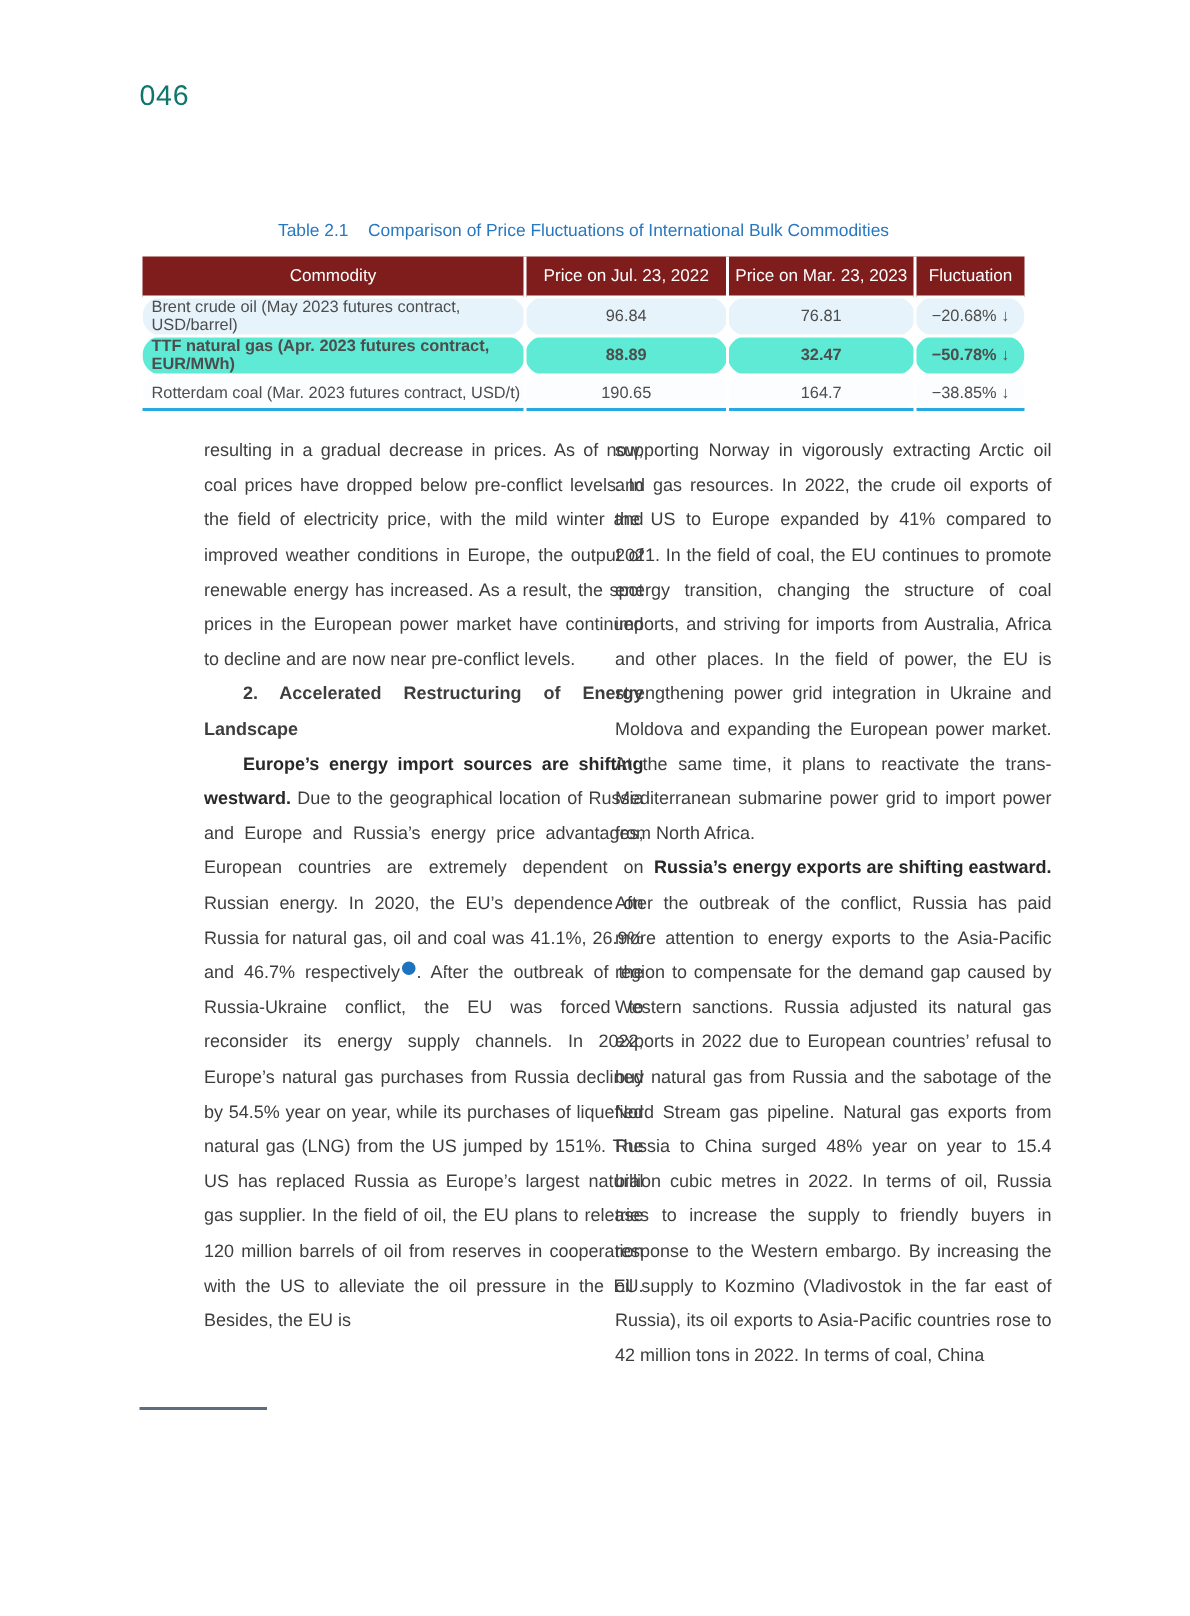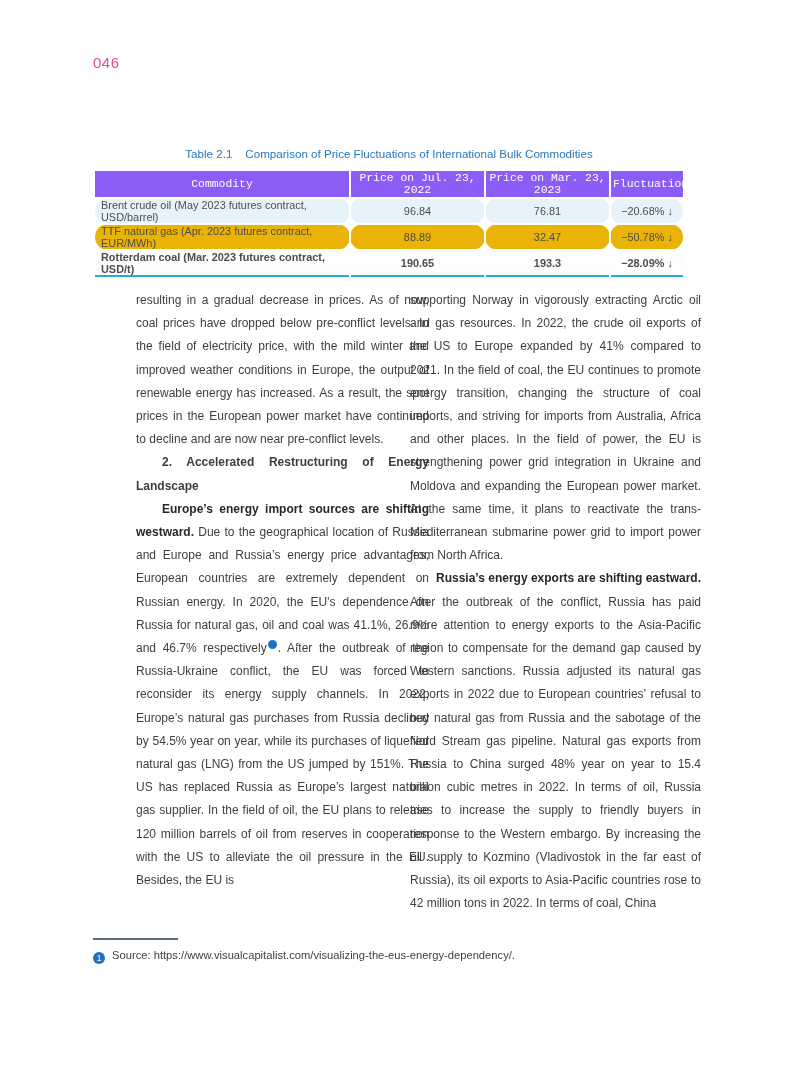--- a/index.html
+++ b/index.html
@@ -7,59 +7,58 @@
     position:relative;
     width:793px; height:1077px;
     background:#ffffff;
     font-family:"Liberation Sans", sans-serif;
     overflow:hidden;
   }
 
   
   .page-number {
     position:absolute; left:93px; top:54px;
-    font-size:15px; letter-spacing:.5px;
-    color:#ec4899;
+    font-size:19px; letter-spacing:.5px;
+    color:#0f766e;
   }
 
   
   .table-caption {
     position:absolute; left:95px; top:147px; width:588px;
     text-align:center; font-size:11.6px; color:#2878c0;
     white-space:nowrap;
   }
   .table-caption .cap-label { margin-right:13px;margin-top:48px; }
 
   
   .commodities-table {
     position:absolute; left:95px; top:171px; width:588px;
     border-collapse:collapse; table-layout:fixed;
     border-bottom:2px solid #29a9e1;
   }
   .commodities-table th {
-    background:#8b5cf6; color:#ffffff;
+    background:#7f1d1d; color:#ffffff;
     font-weight:normal; font-size:11.4px;
     height:26px; padding:0 2px;
     border-left:2px solid #ffffff;
-    font-family:Liberation Mono, monospace;
   }
   .commodities-table th:first-child { border-left:none; }
   .commodities-table td {
     font-size:10.9px; color:#4d4d4d;
     height:21px; padding:0;
     text-align:center;
     border-top:2px solid #ffffff;
     border-left:2px solid #ffffff;
     border-radius:13px;
   }
   .commodities-table td:first-child { border-left:none; }
   .commodities-table td.commodity { text-align:left; padding-left:6px; }
   .row-a { background:#e7f3fb; }
-  .row-b { background:#eab308; }
-  .row-c { background:#fbfdff;font-weight:bold; }
+  .row-b { background:#5eead4;font-weight:bold; }
+  .row-c { background:#fbfdff; }
   .fluct-arrow { margin-left:3px; }
 
   
   .col {
     position:absolute; top:289px; width:293px;
   }
   .col-left  { left:93px;margin-left:43px;  }
   .col-right { left:410px; width:291px; }
   .col p {
     margin:0; text-align:justify;
@@ -134,35 +133,32 @@
       </tr>
       <tr class="row-b">
         <td class="commodity">TTF natural gas (Apr. 2023 futures contract, EUR/MWh)</td>
         <td>88.89</td>
         <td>32.47</td>
         <td><span>−50.78%</span><span class="fluct-arrow">↓</span></td>
       </tr>
       <tr class="row-c">
         <td class="commodity">Rotterdam coal (Mar. 2023 futures contract, USD/t)</td>
         <td>190.65</td>
-        <td>193.3</td>
-        <td><span>−28.09%</span><span class="fluct-arrow">↓</span></td>
+        <td>164.7</td>
+        <td><span>−38.85%</span><span class="fluct-arrow">↓</span></td>
       </tr>
     </tbody>
   </table>
 
   <div class="col col-left">
     <p>resulting in a gradual decrease in prices. As of now, coal prices have dropped below pre-conflict levels. In the field of electricity price, with the mild winter and improved weather conditions in Europe, the output of renewable energy has increased. As a result, the spot prices in the European power market have continued to decline and are now near pre-conflict levels.</p>
     <p class="section-heading">2. Accelerated Restructuring of Energy Landscape</p>
     <p class="indent"><span class="lead">Europe’s energy import sources are shifting westward.</span><span> Due to the geographical location of Russia and Europe and Russia’s energy price advantages, European countries are extremely dependent on Russian energy. In 2020, the EU’s dependence on Russia for natural gas, oil and coal was 41.1%, 26.9% and 46.7% respectively</span><span class="fn-ref">1</span><span>. After the outbreak of the Russia-Ukraine conflict, the EU was forced to reconsider its energy supply channels. In 2022, Europe’s natural gas purchases from Russia declined by 54.5% year on year, while its purchases of liquefied natural gas (LNG) from the US jumped by 151%. The US has replaced Russia as Europe’s largest natural gas supplier. In the field of oil, the EU plans to release 120 million barrels of oil from reserves in cooperation with the US to alleviate the oil pressure in the EU. Besides, the EU is</span></p>
   </div>
 
   <div class="col col-right">
     <p>supporting Norway in vigorously extracting Arctic oil and gas resources. In 2022, the crude oil exports of the US to Europe expanded by 41% compared to 2021. In the field of coal, the EU continues to promote energy transition, changing the structure of coal imports, and striving for imports from Australia, Africa and other places. In the field of power, the EU is strengthening power grid integration in Ukraine and Moldova and expanding the European power market. At the same time, it plans to reactivate the trans-Mediterranean submarine power grid to import power from North Africa.</p>
     <p class="indent"><span class="lead">Russia’s energy exports are shifting eastward.</span><span> After the outbreak of the conflict, Russia has paid more attention to energy exports to the Asia-Pacific region to compensate for the demand gap caused by Western sanctions. Russia adjusted its natural gas exports in 2022 due to European countries’ refusal to buy natural gas from Russia and the sabotage of the Nord Stream gas pipeline. Natural gas exports from Russia to China surged 48% year on year to 15.4 billion cubic metres in 2022. In terms of oil, Russia tries to increase the supply to friendly buyers in response to the Western embargo. By increasing the oil supply to Kozmino (Vladivostok in the far east of Russia), its oil exports to Asia-Pacific countries rose to 42 million tons in 2022. In terms of coal, China</span></p>
   </div>
 
   <div class="footnote-rule"></div>
-  <div class="footnote">
-    <span class="fn-marker">1</span><span>Source: https://www.visualcapitalist.com/visualizing-the-eus-energy-dependency/.</span>
-  </div>
 
 </div>
 
 </body></html>

